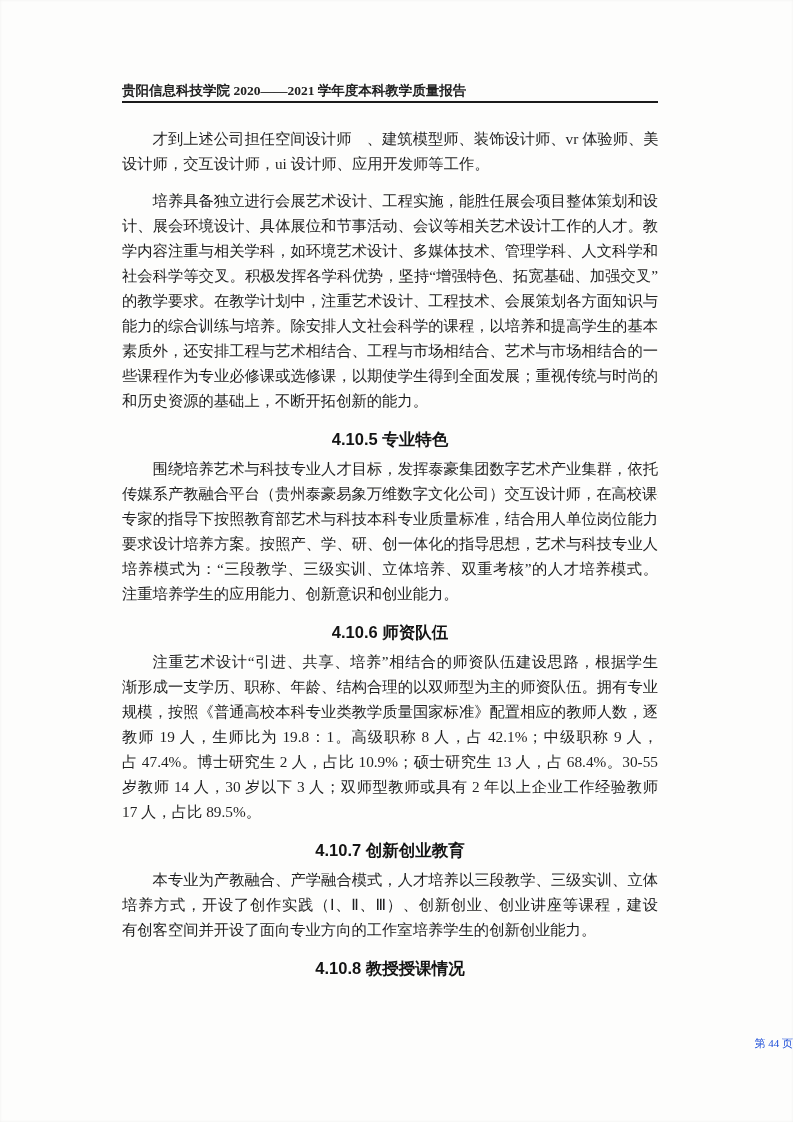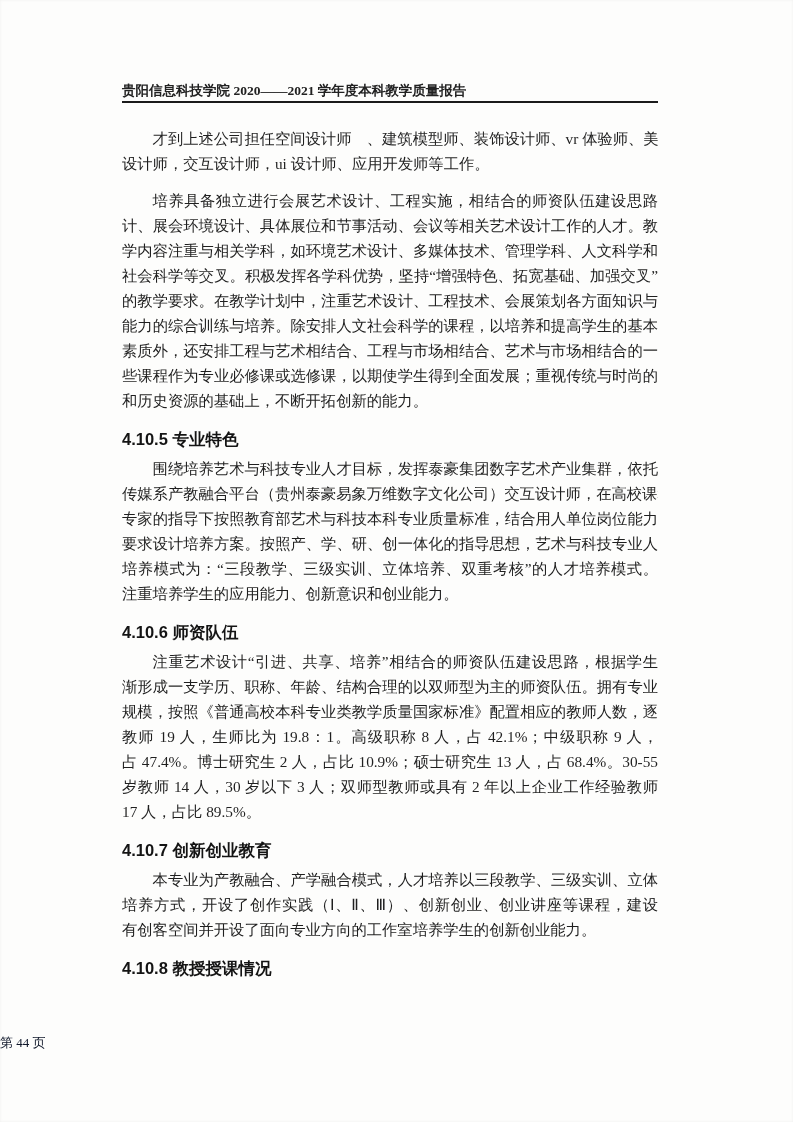--- a/index.html
+++ b/index.html
@@ -67,46 +67,47 @@
     text-align-last: left;
   }
   .heading {
     font-family: "Liberation Sans", sans-serif;
     font-weight: bold;
     font-size: 16.5px;
     line-height: 26px;
     color: #141414;
     margin: 13px 0 4px 0;
     white-space: nowrap;
+    text-align: center;
   }
   .page-footer {
     position: absolute;
     top: 1034px;
     left: 0;
     width: 793px;
-    text-align: left;
-    font-size: 13px;
+    text-align: right;
+    font-size: 11px;
     line-height: 18px;
-    color: #0f172a;
+    color: #1d4ed8;
   }
 </style>
 </head>
 <body>
 
 <div class="page">
   <div class="running-header">贵阳信息科技学院 2020——2021 学年度本科教学质量报告</div>
   <div class="header-rule"></div>
 
   <div class="doc-body">
       <div class="para">
         <div class="line first">才到上述公司担任空间设计师　、建筑模型师、装饰设计师、vr 体验师、美术</div>
         <div class="line last">设计师，交互设计师，ui 设计师、应用开发师等工作。</div>
       </div>
       <div class="para">
-        <div class="line first">培养具备独立进行会展艺术设计、工程实施，相结合的师资队伍建设思路</div>
+        <div class="line first">培养具备独立进行会展艺术设计、工程实施，能胜任展会项目整体策划和设</div>
         <div class="line">计、展会环境设计、具体展位和节事活动、会议等相关艺术设计工作的人才。教</div>
         <div class="line">学内容注重与相关学科，如环境艺术设计、多媒体技术、管理学科、人文科学和</div>
         <div class="line">社会科学等交叉。积极发挥各学科优势，坚持“增强特色、拓宽基础、加强交叉”</div>
         <div class="line">的教学要求。在教学计划中，注重艺术设计、工程技术、会展策划各方面知识与</div>
         <div class="line">能力的综合训练与培养。除安排人文社会科学的课程，以培养和提高学生的基本</div>
         <div class="line">素质外，还安排工程与艺术相结合、工程与市场相结合、艺术与市场相结合的一</div>
         <div class="line">些课程作为专业必修课或选修课，以期使学生得到全面发展；重视传统与时尚的</div>
         <div class="line last">和历史资源的基础上，不断开拓创新的能力。</div>
       </div>
       <div class="heading">4.10.5 专业特色</div>

